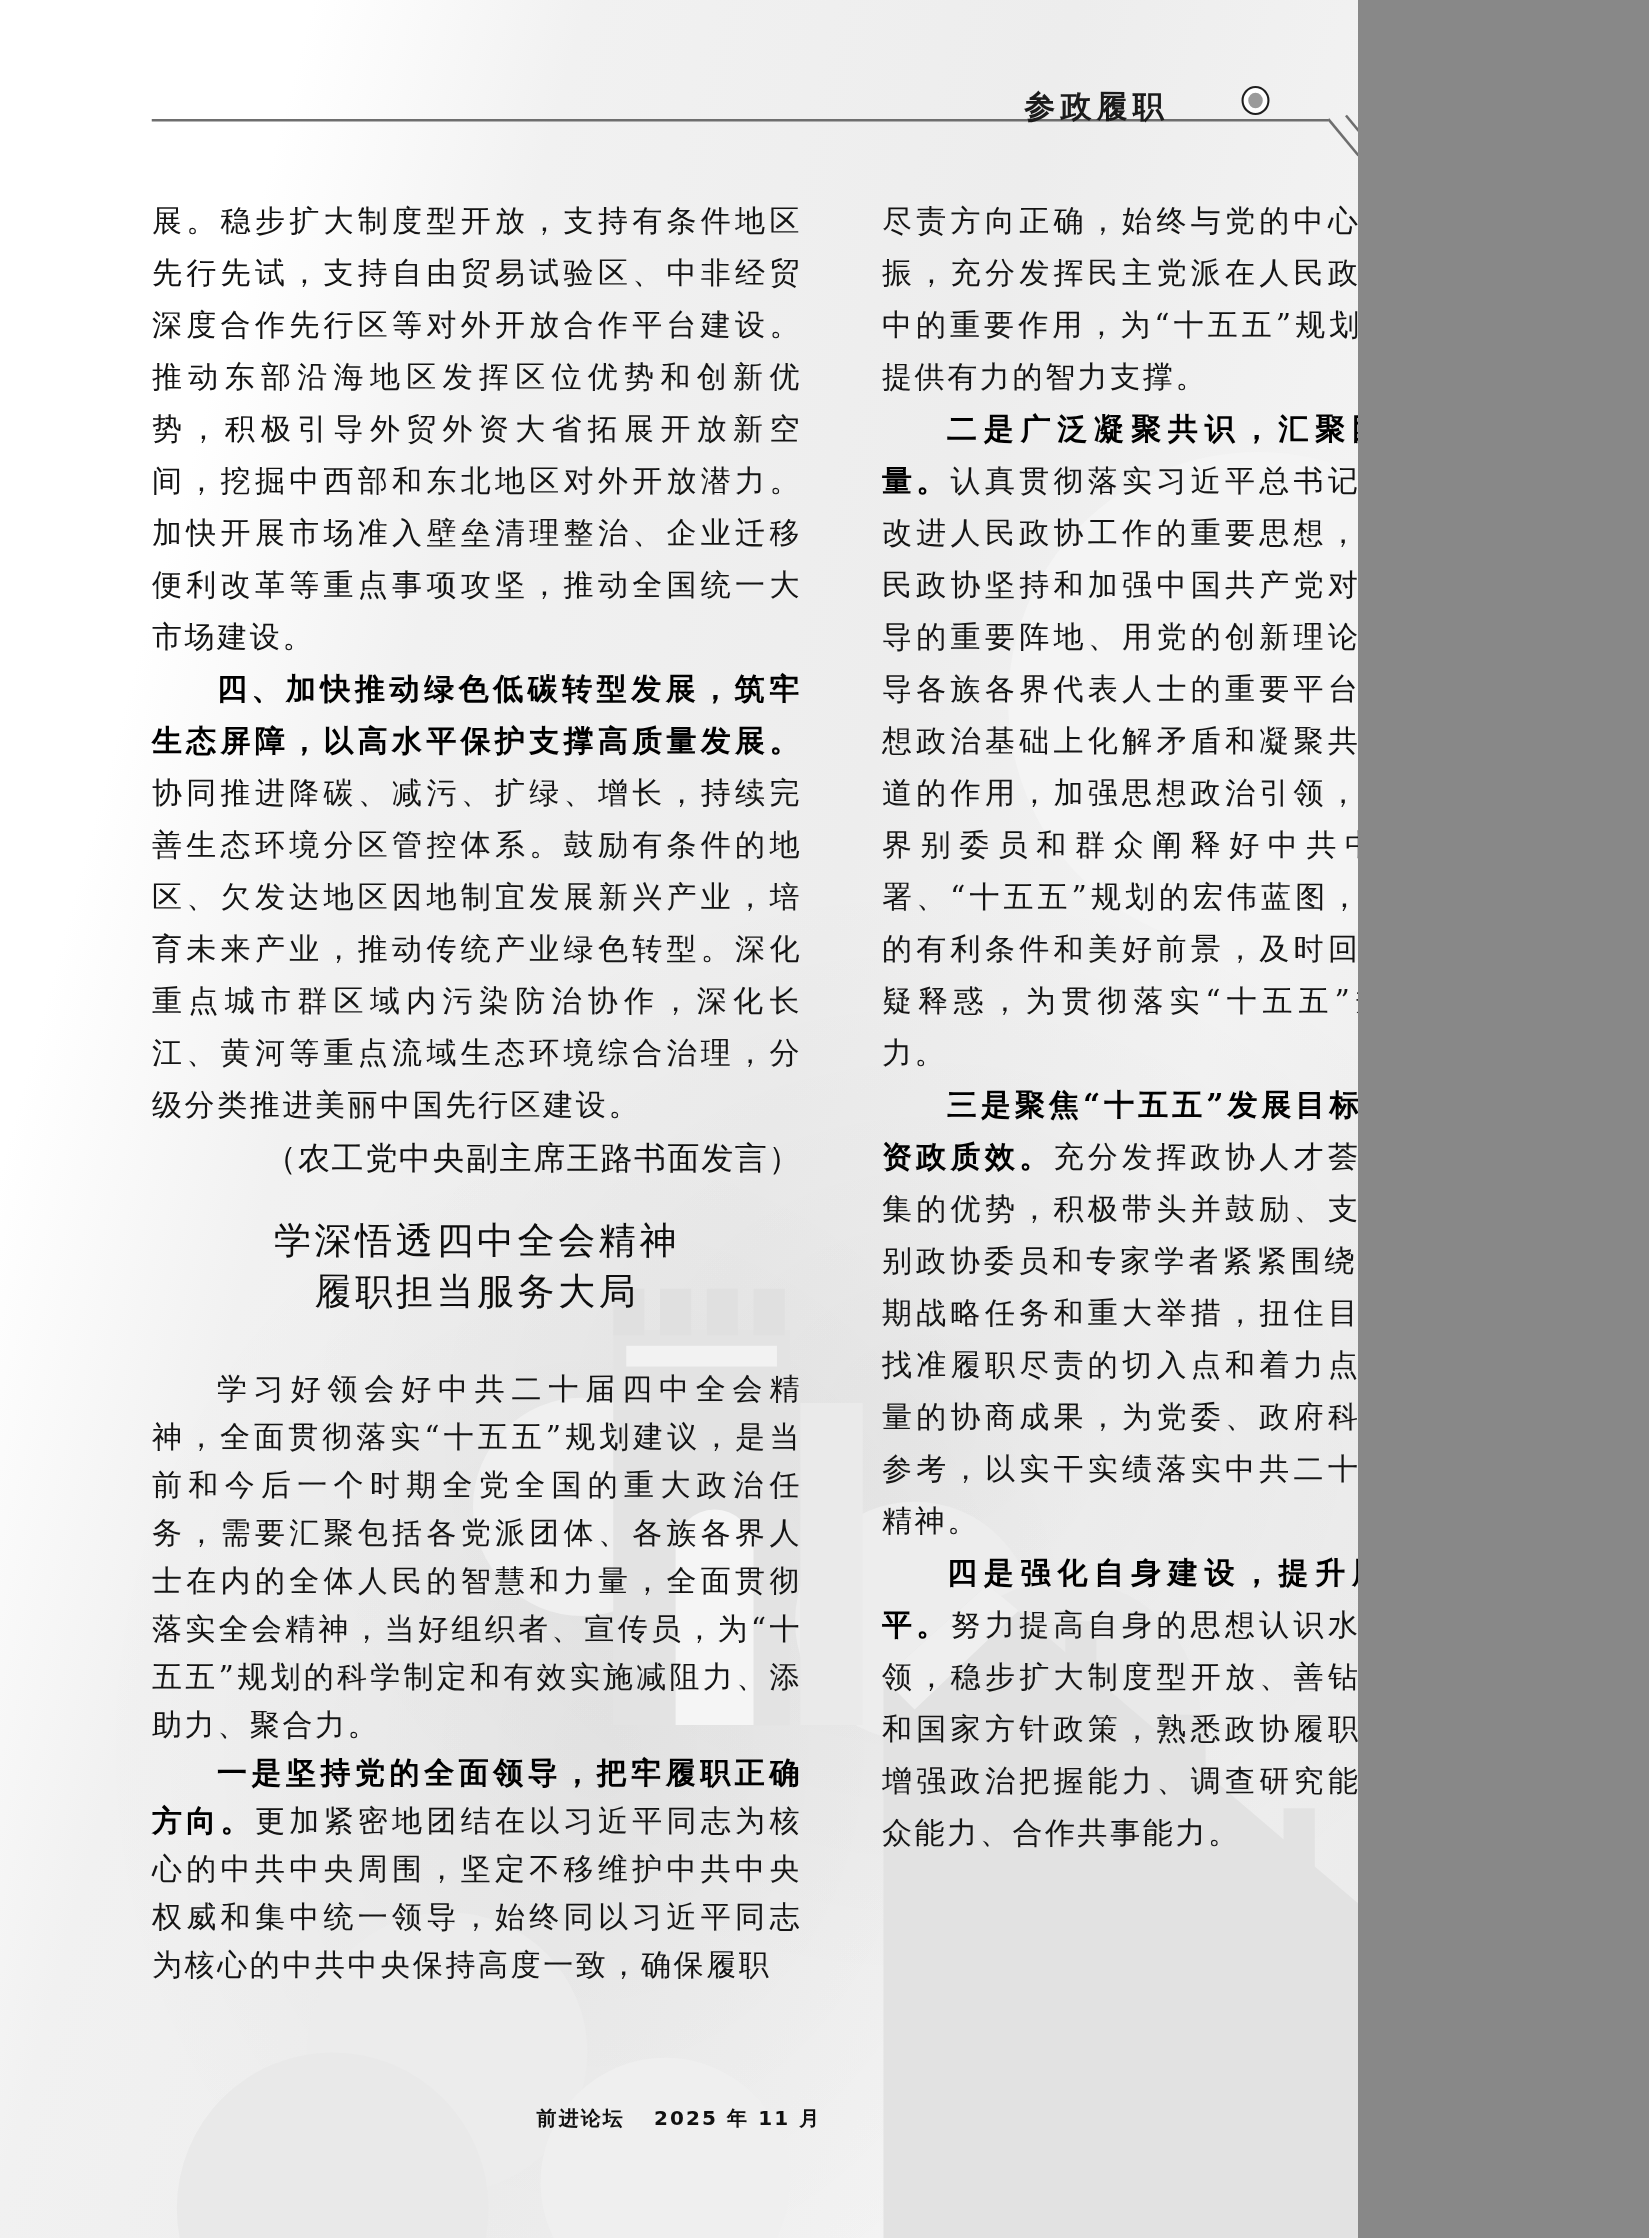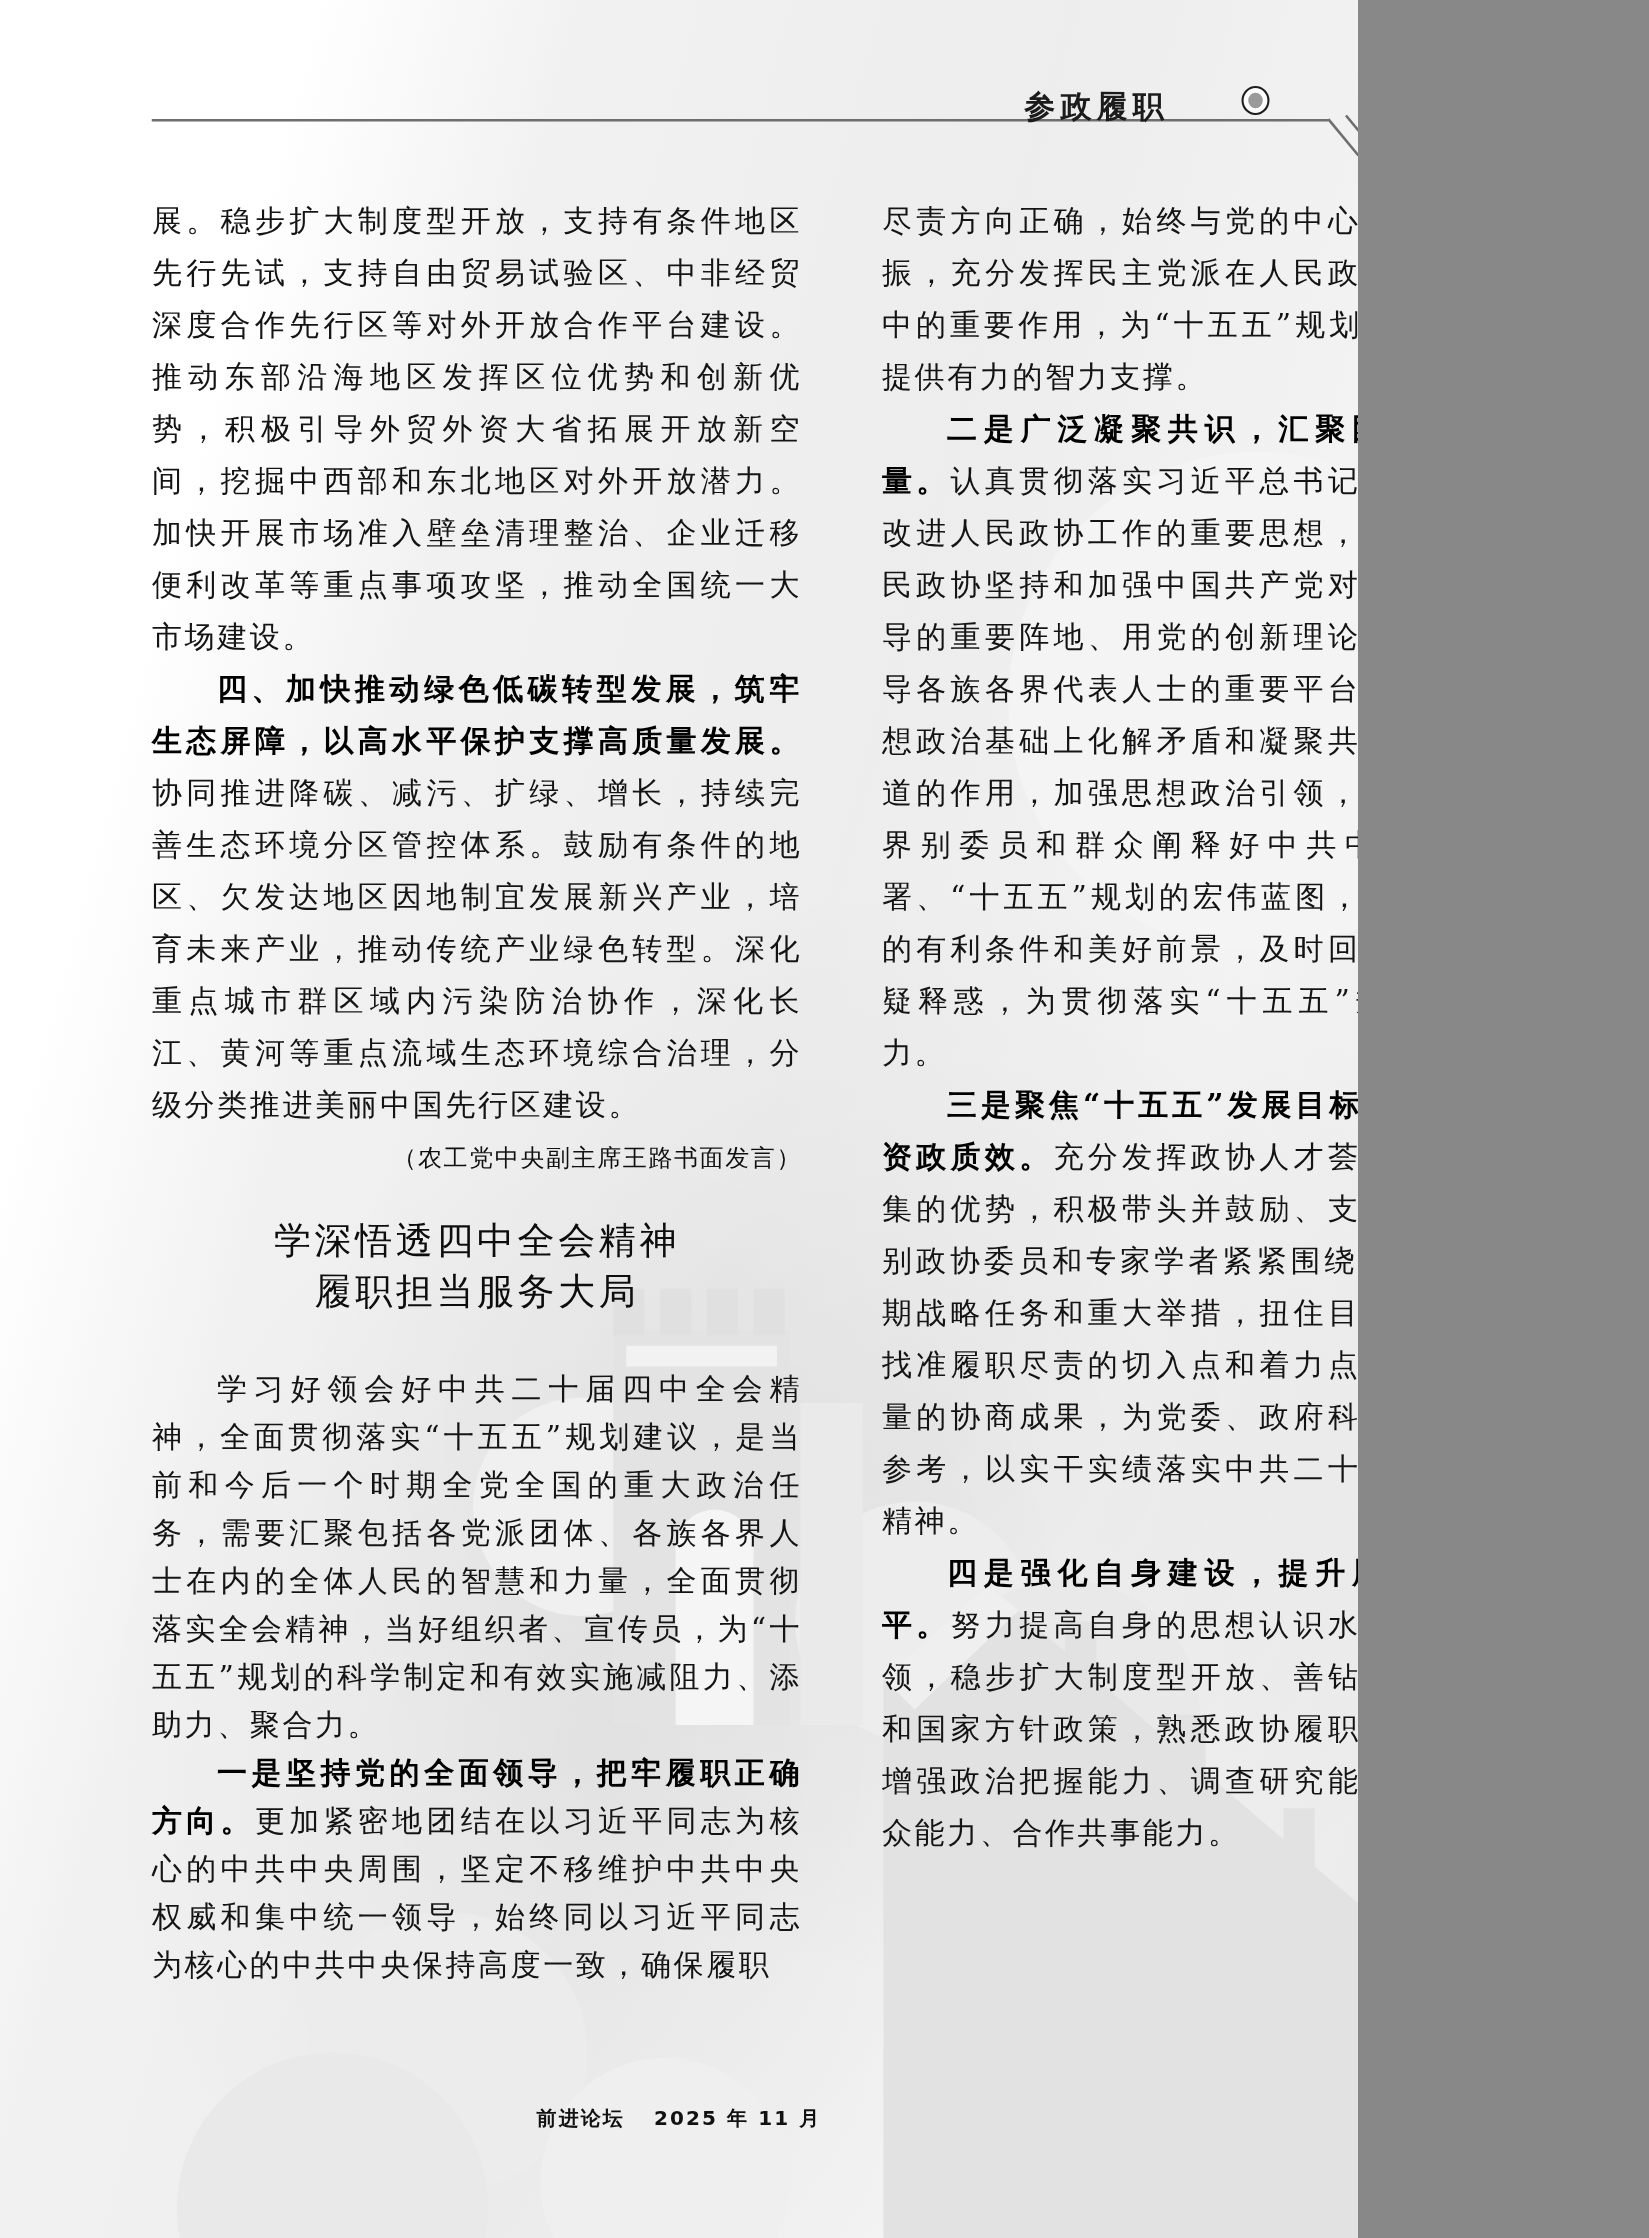--- a/index.html
+++ b/index.html
@@ -40,21 +40,21 @@
   .col-left  { left:152px; }
   .col-right { left:860px;margin-left:22px; }
   .para {
     margin:0; font-size:30px; line-height:52px; letter-spacing:2.6px;
     color:#141414;
   }
   .para.compact { line-height:48px; }
   .para.indent { text-indent:65px; }
   .para b { font-weight:bold; color:#000; }
   .byline {
-    font-size:24px; line-height:54px; letter-spacing:1.6px;
+    font-size:32px; line-height:54px; letter-spacing:1.6px;
     text-align:right; color:#101010;
   }
   .article-title {
     font-family:"DejaVu Sans", sans-serif;
     font-weight:normal; font-size:37px; line-height:51px; letter-spacing:3.6px;
     text-align:center; color:#0d0d0d;
     margin:30px 0 48px 0;
   }
   .editor {
     font-size:24px; line-height:52px; letter-spacing:1.6px;

